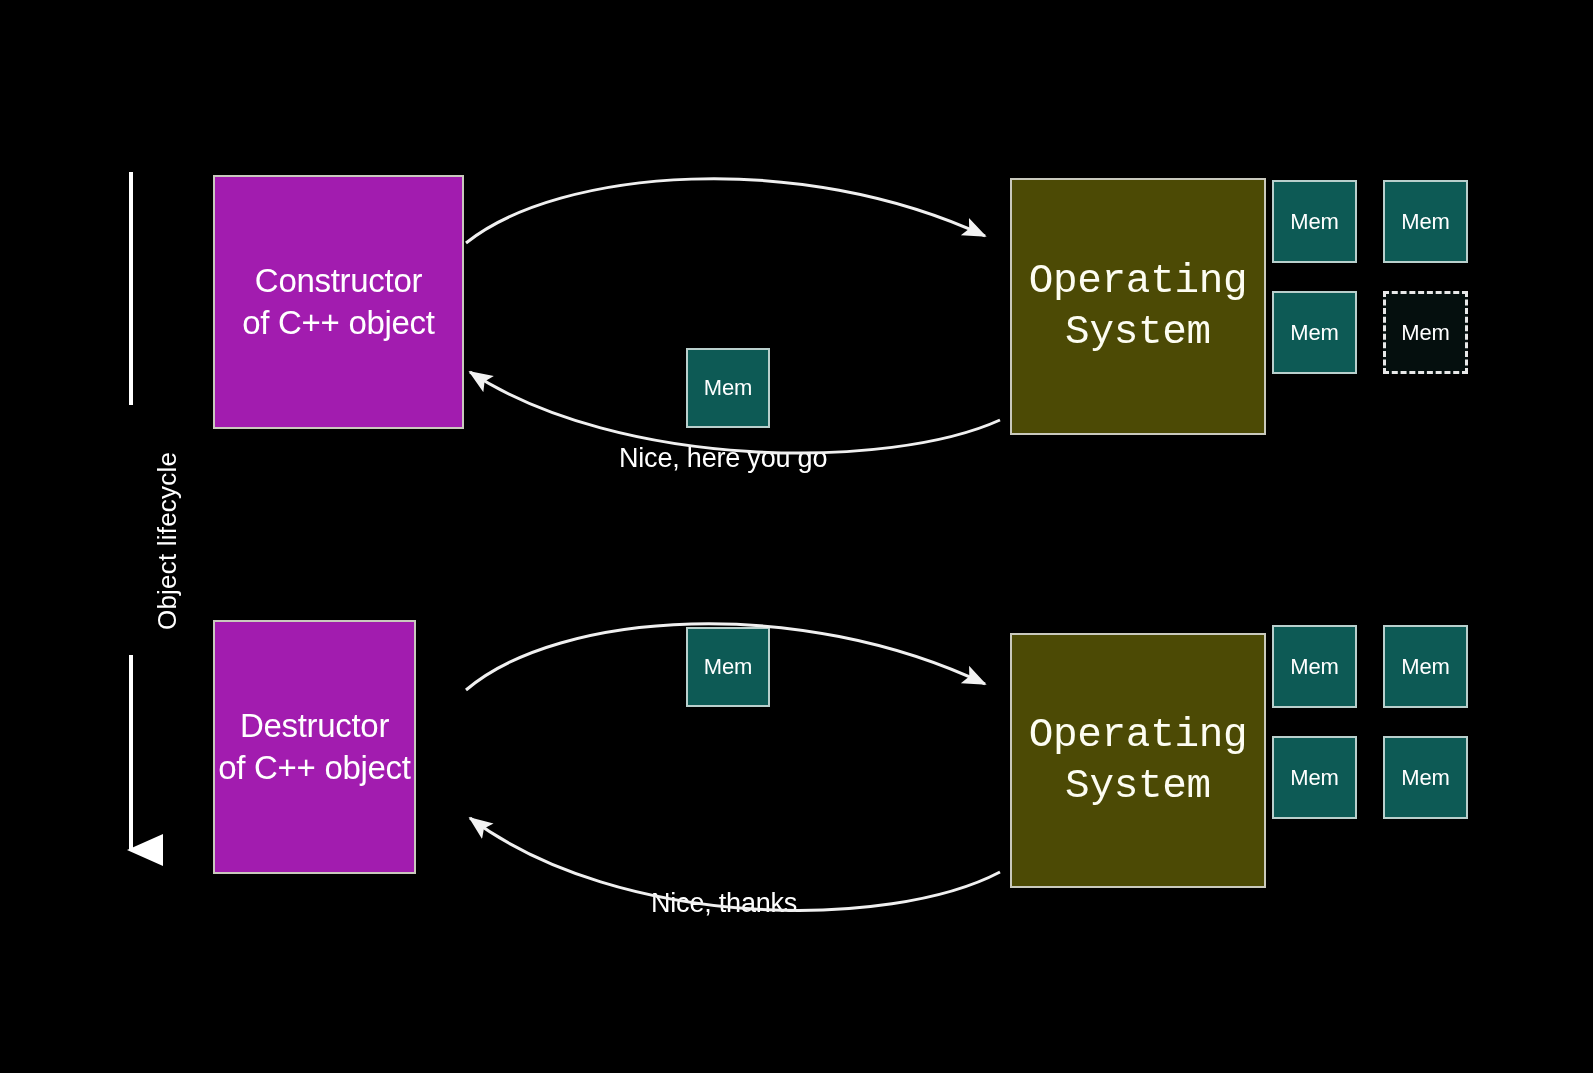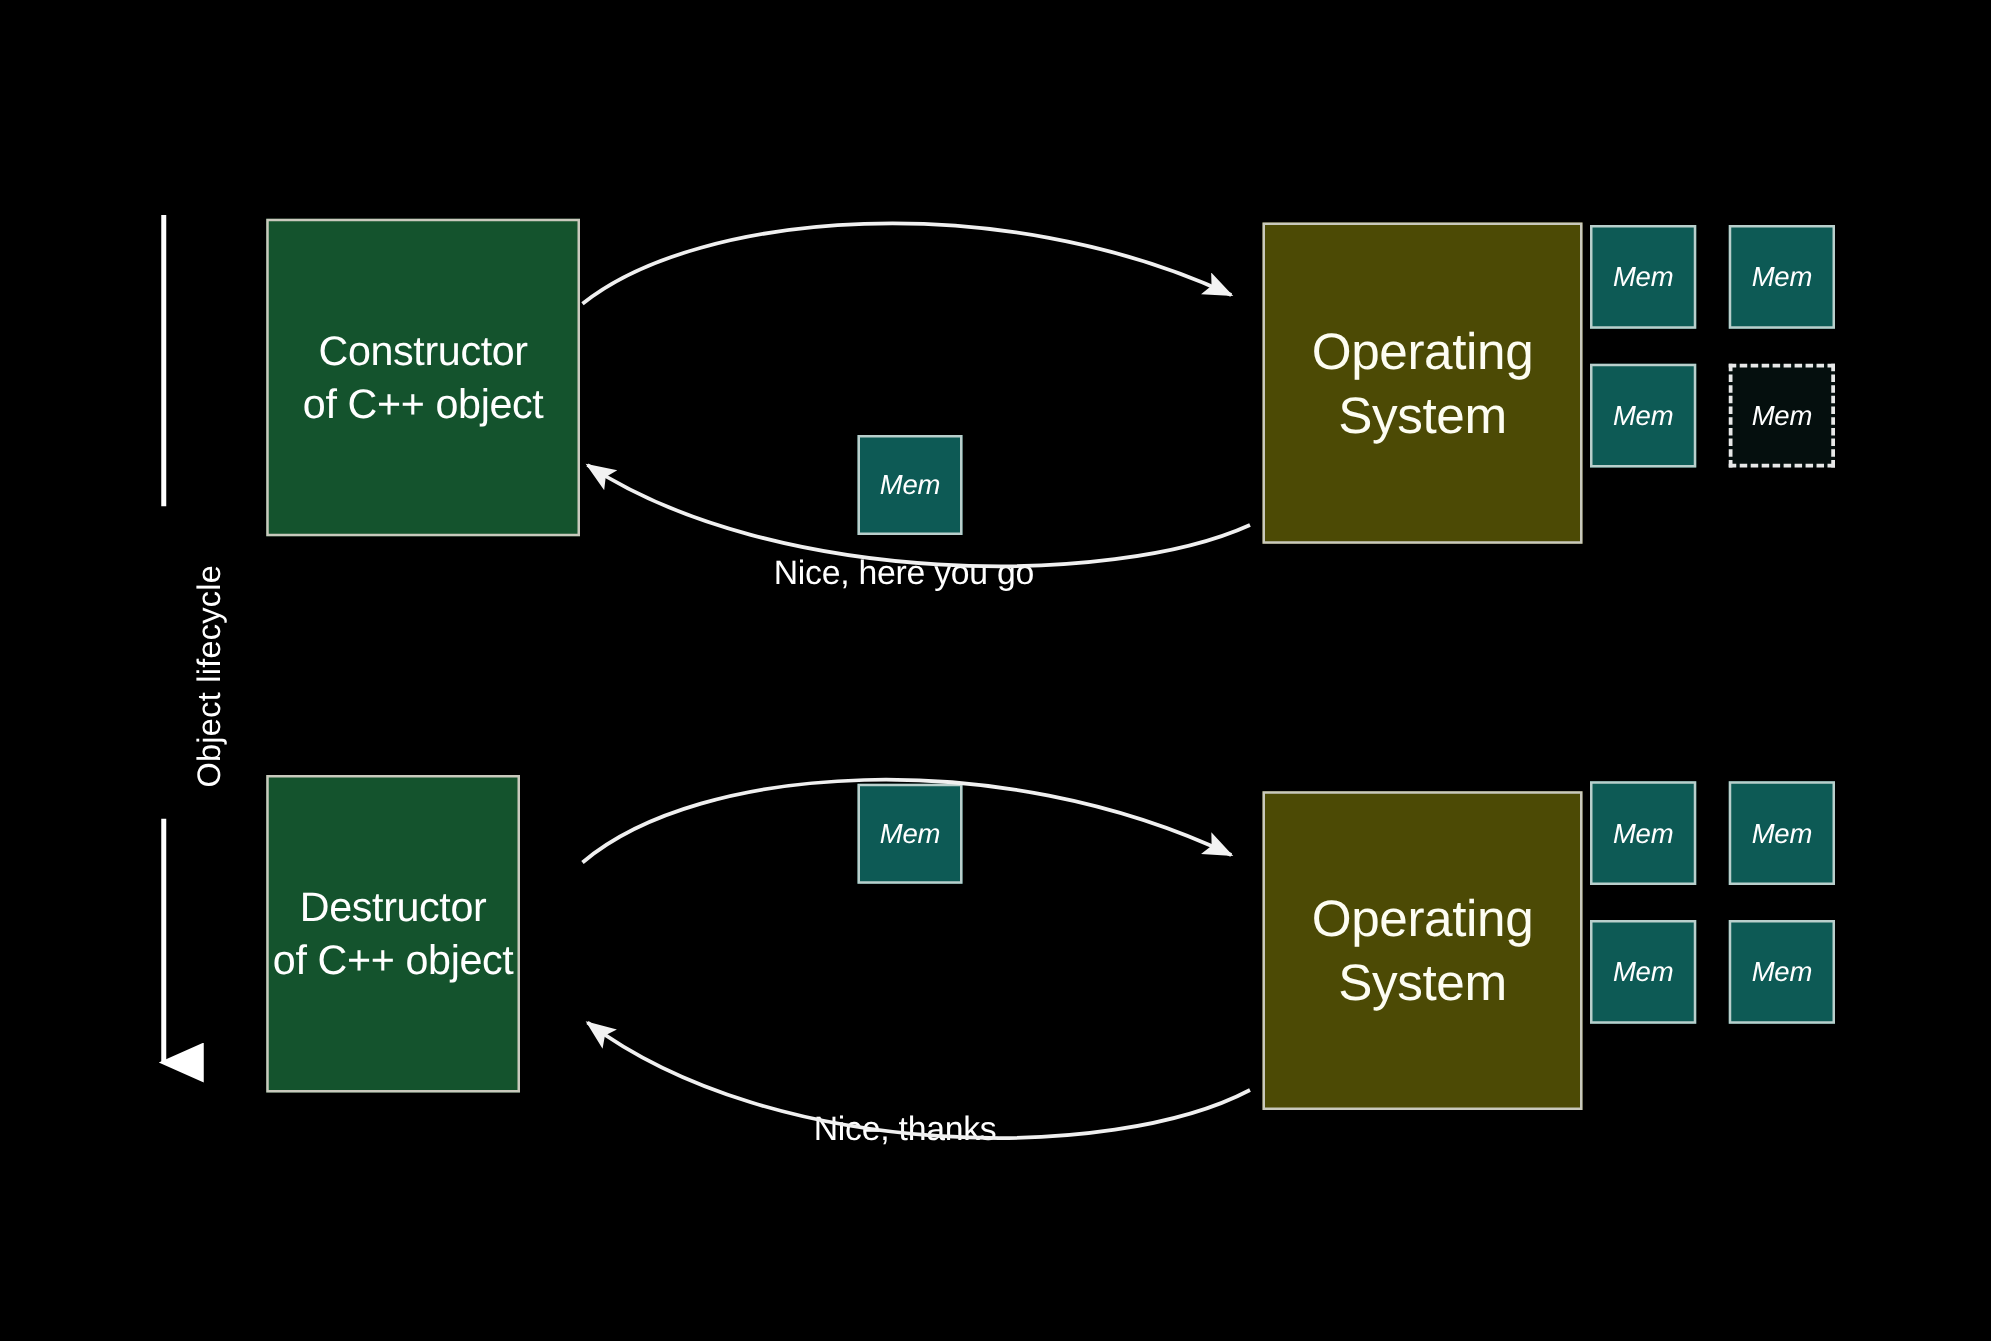--- a/index.html
+++ b/index.html
@@ -26,40 +26,40 @@
     position: absolute;
     box-sizing: border-box;
     display: flex;
     align-items: center;
     justify-content: center;
     text-align: center;
     border: 2px solid #c9c9bd;
     white-space: pre-line;
   }
   .proc-box {
-    background: #14532d;
+    background: #a21caf;
     font-size: 33px;
     line-height: 1.28;
     letter-spacing: -0.3px;
     color: #ffffff;
   }
   .os-box {
     background: #4c4a05;
     font-size: 41px;
     line-height: 1.22;
     letter-spacing: -0.3px;
     color: #fdfdf2;
+    font-family: Liberation Mono, monospace;
   }
   .mem-box {
     background: #0d5a55;
     border: 2px solid #b9cfcc;
     font-size: 22px;
     color: #ffffff;
     letter-spacing: -0.2px;
-    font-style: italic;
   }
   .mem-box.empty {
     background: #050f0e;
     border: 3px dashed #e8e8e8;
   }
   .caption {
     position: absolute;
     font-size: 27px;
     color: #ffffff;
     letter-spacing: -0.2px;

